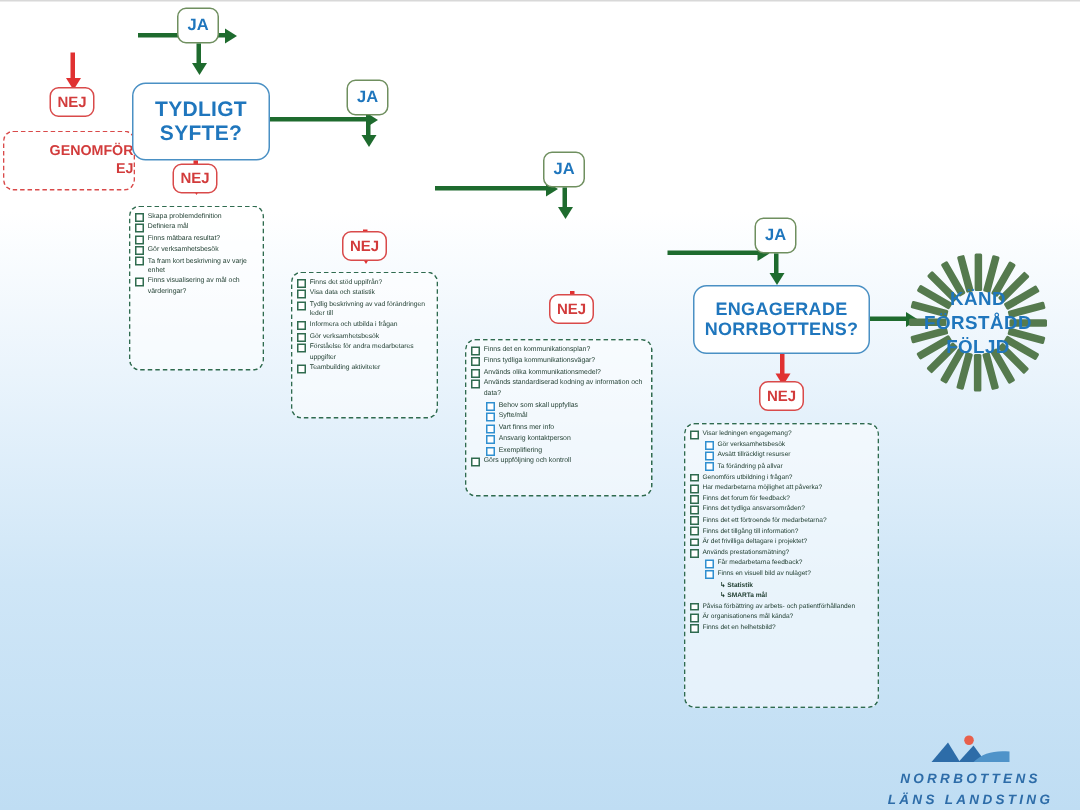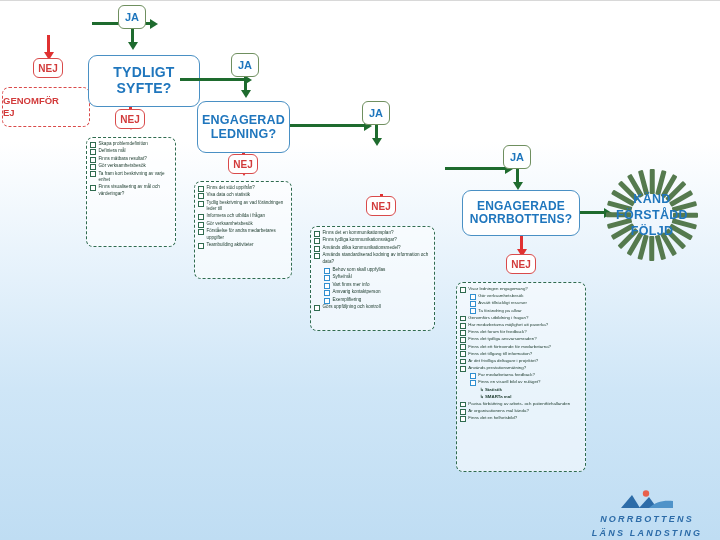--- a/index.html
+++ b/index.html
@@ -57,21 +57,21 @@
   }
 
   
   .stopbox{
     position:absolute;
     border:1.6px dashed #d94a4a;
     border-radius:7px;
     color:#d23b3b;
     font-weight:bold;
     font-size:9.5px;
-    display:flex;align-items:flex-start;justify-content:center;
+    display:flex;align-items:flex-end;justify-content:center;
     text-align:center;line-height:1.25;
     box-sizing:border-box;
     background:transparent;
   }
 
   
   .arrow{position:absolute;}
   .ln-g{background:#1e6b2e;}
   .ln-r{background:#e03131;}
   .shaft-v{position:absolute;width:3px;}
@@ -171,21 +171,21 @@
 
   <div class="nej" style="left:33px;top:57px;width:30px;height:20px;">
     <span>NEJ</span>
   </div>
 
   <div class="stopbox" style="left:2px;top:86px;width:88px;height:40px;flex-direction:column;">
     <span>GENOMFÖR</span>
     <span>EJ</span>
   </div>
 
-  <div class="qbox" id="q-syfte" style="left:88px;top:54px;width:112px;height:52px;font-size:14px;flex-direction:column;">
+  <div class="qbox" id="q-syfte" style="left:88px;top:54px;width:92px;height:52px;font-size:14px;flex-direction:column;">
     <span>TYDLIGT</span>
     <span>SYFTE?</span>
   </div>
 
   <div class="arrow" style="left:180px;top:74px;width:74px;height:9px;">
     <div class="shaft-h ln-g" style="left:0;top:3px;width:66px;"></div>
     <div class="head-r hd-g-r" style="left:64px;top:0px;"></div>
   </div>
 
   <div class="ja" style="left:231px;top:52px;width:28px;height:24px;">
@@ -226,24 +226,20 @@
       <div class="row">
         <span class="cbx"></span>
         <span class="txt">Ta fram kort beskrivning av varje enhet</span>
       </div>
       <div class="row">
         <span class="cbx"></span>
         <span class="txt">Finns visualisering av mål och värderingar?</span>
       </div>
     </div>
 
-  <div class="qbox" id="q-ledning" style="left:197px;top:100px;width:93px;height:52px;font-size:12.5px;flex-direction:column;">
-    <span>ENGAGERAD</span>
-    <span>LEDNING?</span>
-  </div>
 
   <div class="arrow" style="left:290px;top:120px;width:84px;height:9px;">
     <div class="shaft-h ln-g" style="left:0;top:3px;width:76px;"></div>
     <div class="head-r hd-g-r" style="left:74px;top:0px;"></div>
   </div>
 
   <div class="ja" style="left:362px;top:100px;width:28px;height:24px;">
     <span>JA</span>
   </div>
 

